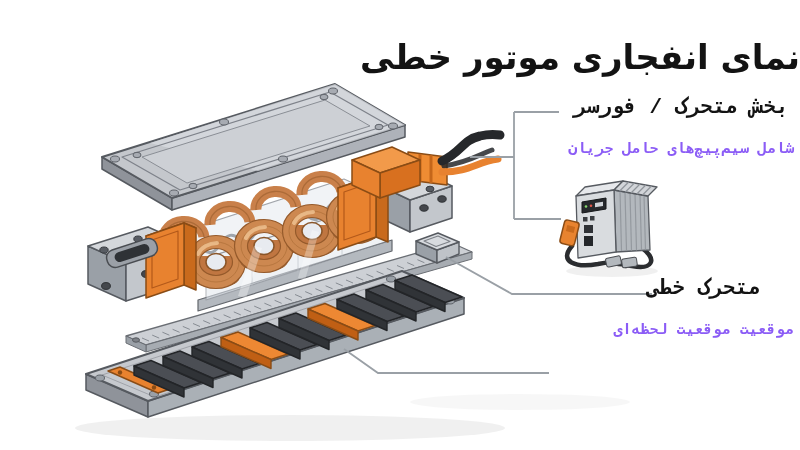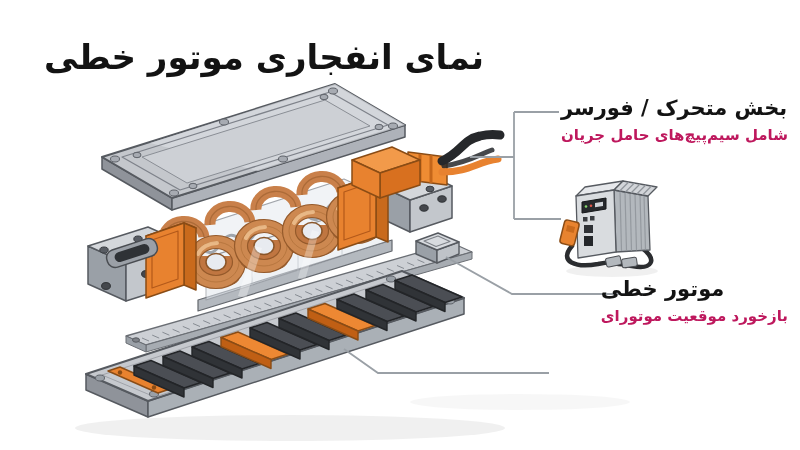--- a/index.html
+++ b/index.html
@@ -1,29 +1,29 @@
 <!DOCTYPE html>
 <html lang="fa"><head>
 <meta charset="utf-8">
 <style>
   html,body{margin:0;padding:0;}
   .canvas{
     position:relative;width:800px;height:450px;background:#ffffff;overflow:hidden;
     font-family:"DejaVu Sans",sans-serif;color:#131313;
   }
   .page-title{
-    position:absolute;top:14px;left:0;right:0;text-align:left;
-    font-size:34px;font-weight:bold;direction:rtl;letter-spacing:0;padding-left:44px;
+    position:absolute;top:14px;left:0;right:0;text-align:right;
+    font-size:34px;font-weight:bold;direction:rtl;letter-spacing:0;
   }
   .art{position:absolute;left:0;top:0;}
   .callout{
-    position:absolute;right:12px;text-align:left;direction:rtl;
+    position:absolute;right:6px;text-align:center;direction:rtl;font-family:Liberation Mono, monospace;
   }
   .callout-title{font-size:21px;font-weight:bold;line-height:26px;}
-  .callout-sub{font-size:15px;font-weight:bold;line-height:19px;margin-top:5px;color:#be185d;}
+  .callout-sub{font-size:15px;font-weight:bold;line-height:19px;margin-top:19px;color:#8b5cf6;}
 </style>
 </head>
 <body>
 
 <div class="canvas">
 
   <svg class="art" width="800" height="450" viewBox="0 0 800 450">
 
     <g>
       <ellipse cx="290" cy="428" rx="215" ry="13" fill="#000" opacity="0.06"></ellipse>
@@ -302,18 +302,18 @@
 
   <h1 class="page-title">نمای انفجاری موتور خطی</h1>
 
   <div class="callout" style="top:95px">
     <div class="callout-title">بخش متحرک / فورسر</div>
     <div class="callout-sub">شامل سیم‌پیچ‌های حامل جریان</div>
   </div>
 
 
   <div class="callout" style="top:276px">
-    <div class="callout-title">موتور خطی</div>
-    <div class="callout-sub">بازخورد موقعیت موتور‌ای</div>
+    <div class="callout-title">متحرک خطی</div>
+    <div class="callout-sub">موقعیت موقعیت لحظه‌ای</div>
   </div>
 
 
 </div>
 
 </body></html>

